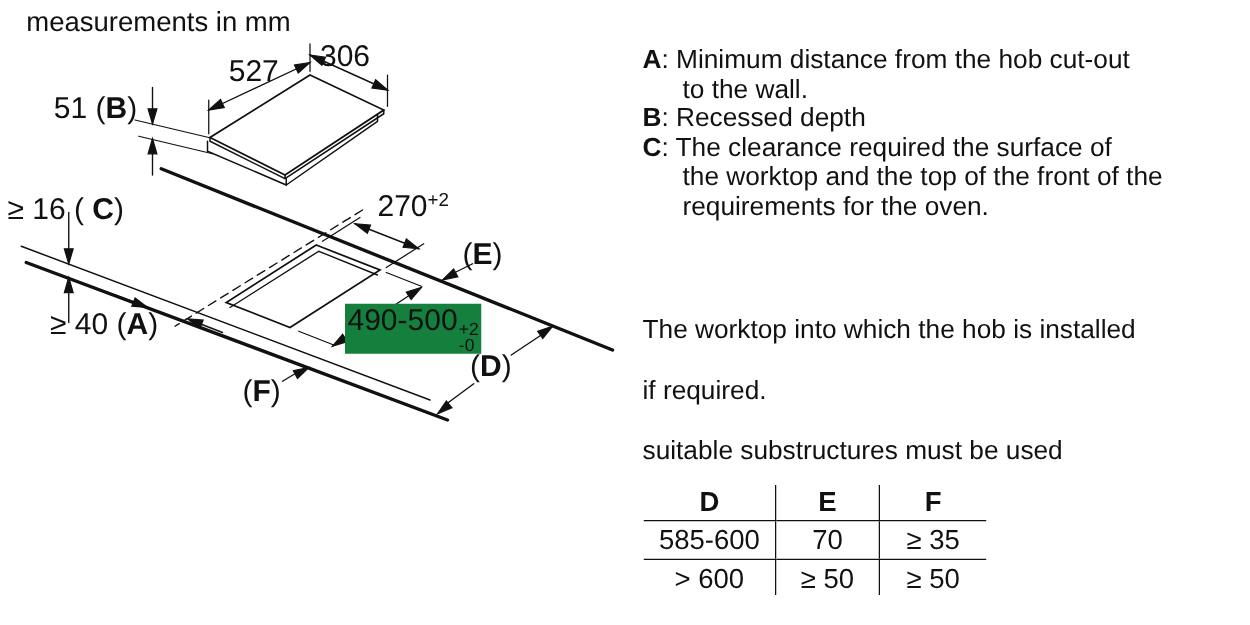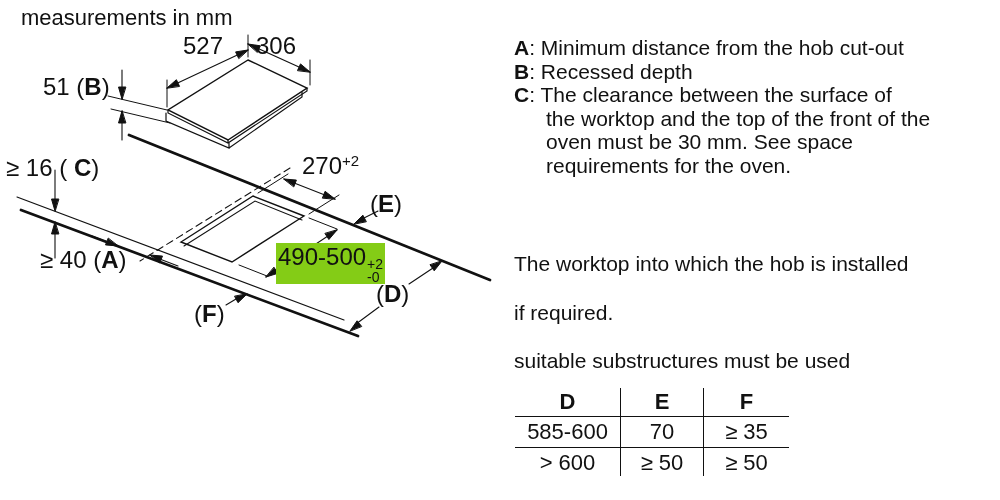--- a/index.html
+++ b/index.html
@@ -5,21 +5,21 @@
   html,body{margin:0;padding:0;background:#fff;}
   #page{position:relative;width:1000px;height:476px;background:#fff;overflow:hidden;
         font-family:"Liberation Sans",sans-serif;color:#111;}
   svg{position:absolute;left:0;top:0;}
   .abs{position:absolute;white-space:nowrap;}
   .dim{font-size:24px;color:#111;}
   .co b{font-weight:bold;}
   .sup{font-size:15px;vertical-align:8px;letter-spacing:0;}
   .tolstack{display:inline-flex;flex-direction:column;font-size:14px;line-height:13px;
             vertical-align:-4px;margin-left:1px;}
-  .whitebg{background:#84cc16;padding:0 2px;}
+  .whitebg{background:#15803d;padding:0 2px;}
   .title{font-size:22px;}
   .rightcol{font-size:21px;line-height:23.5px;}
   .legend-item .cont{padding-left:32px;}
   .note-line{white-space:nowrap;margin-top:25px;}
   table.spec{border-collapse:collapse;font-size:22px;}
   table.spec td{text-align:center;padding:0;}
   table.spec .c1{width:105px;}
   table.spec .c2{width:82px;border-left:1.7px solid #111;}
   table.spec .c3{width:85px;border-left:1.7px solid #111;}
   table.spec tr.hd td{height:28px;font-weight:bold;border-bottom:1.7px solid #111;}
@@ -89,21 +89,21 @@
       <polygon points="442,261 434.2,270.8 430.2,265" fill="#111"></polygon>
       <path d="M379,307 L356,324" stroke-width="1.1"></path>
       <polygon points="350,331 357.1,320.8 361.5,326.2" fill="#111"></polygon>
       <path d="M226,305 L241,296" stroke-width="1.1"></path>
       <polygon points="247,294 238,302.7 234.7,296.5" fill="#111"></polygon>
     </g>
   </svg>
 
   <div class="abs title" style="left:21px;top:5px;">measurements in mm</div>
 
-  <div class="abs dim" style="left:183px;top:32px;">527</div>
+  <div class="abs dim" style="left:183px;top:44px;">527</div>
   <div class="abs dim" style="left:256px;top:32px;">306</div>
 
   <div class="abs dim co" style="left:43px;top:73px;"><span>51 (</span><b>B</b><span>)</span></div>
 
   <div class="abs dim co" style="left:6px;top:154px;"><span>≥ 16 ( </span><b>C</b><span>)</span></div>
 
   <div class="abs dim co" style="left:40px;top:246px;"><span>≥ 40 (</span><b>A</b><span>)</span></div>
 
   <div class="abs dim" style="left:302px;top:152px;"><span>270</span><span class="sup">+2</span></div>
 
@@ -112,28 +112,28 @@
         <span>-0</span>
       </span></div>
 
   <div class="abs dim co" style="left:370px;top:190px;"><span>(</span><b>E</b><span>)</span></div>
   <div class="abs dim co" style="left:376px;top:280px;"><span>(</span><b>D</b><span>)</span></div>
   <div class="abs dim co" style="left:194px;top:300px;"><span>(</span><b>F</b><span>)</span></div>
 
   <div class="abs rightcol" style="left:514px;top:36px;">
     <div class="legend-item">
       <div><b>A</b><span>: </span><span>Minimum distance from the hob cut-out</span></div>
+      <div class="cont">to the wall.</div>
     </div>
     <div class="legend-item">
       <div><b>B</b><span>: </span><span>Recessed depth</span></div>
     </div>
     <div class="legend-item">
-      <div><b>C</b><span>: </span><span>The clearance between the surface of</span></div>
+      <div><b>C</b><span>: </span><span>The clearance required the surface of</span></div>
       <div class="cont">the worktop and the top of the front of the</div>
-      <div class="cont">oven must be 30 mm. See space</div>
       <div class="cont">requirements for the oven.</div>
     </div>
   </div>
 
   <div class="abs rightcol" style="left:514px;top:227px;">
     <div class="note-line">The worktop into which the hob is installed</div>
     <div class="note-line">if required.</div>
     <div class="note-line">suitable substructures must be used</div>
   </div>
 

